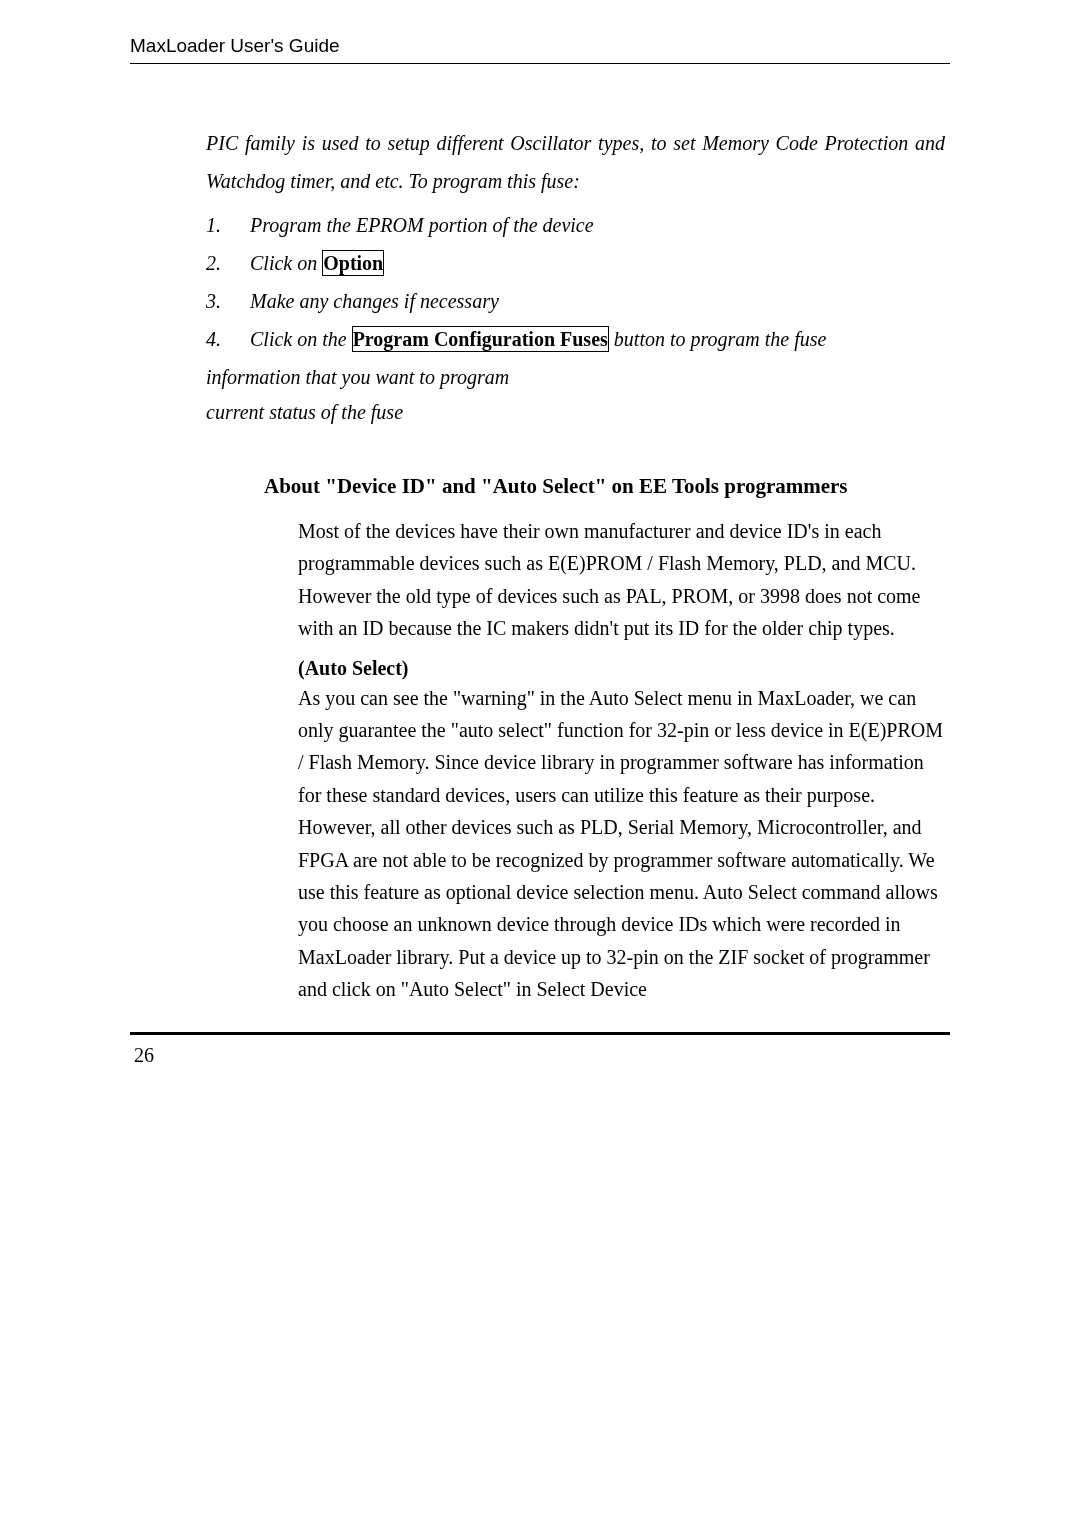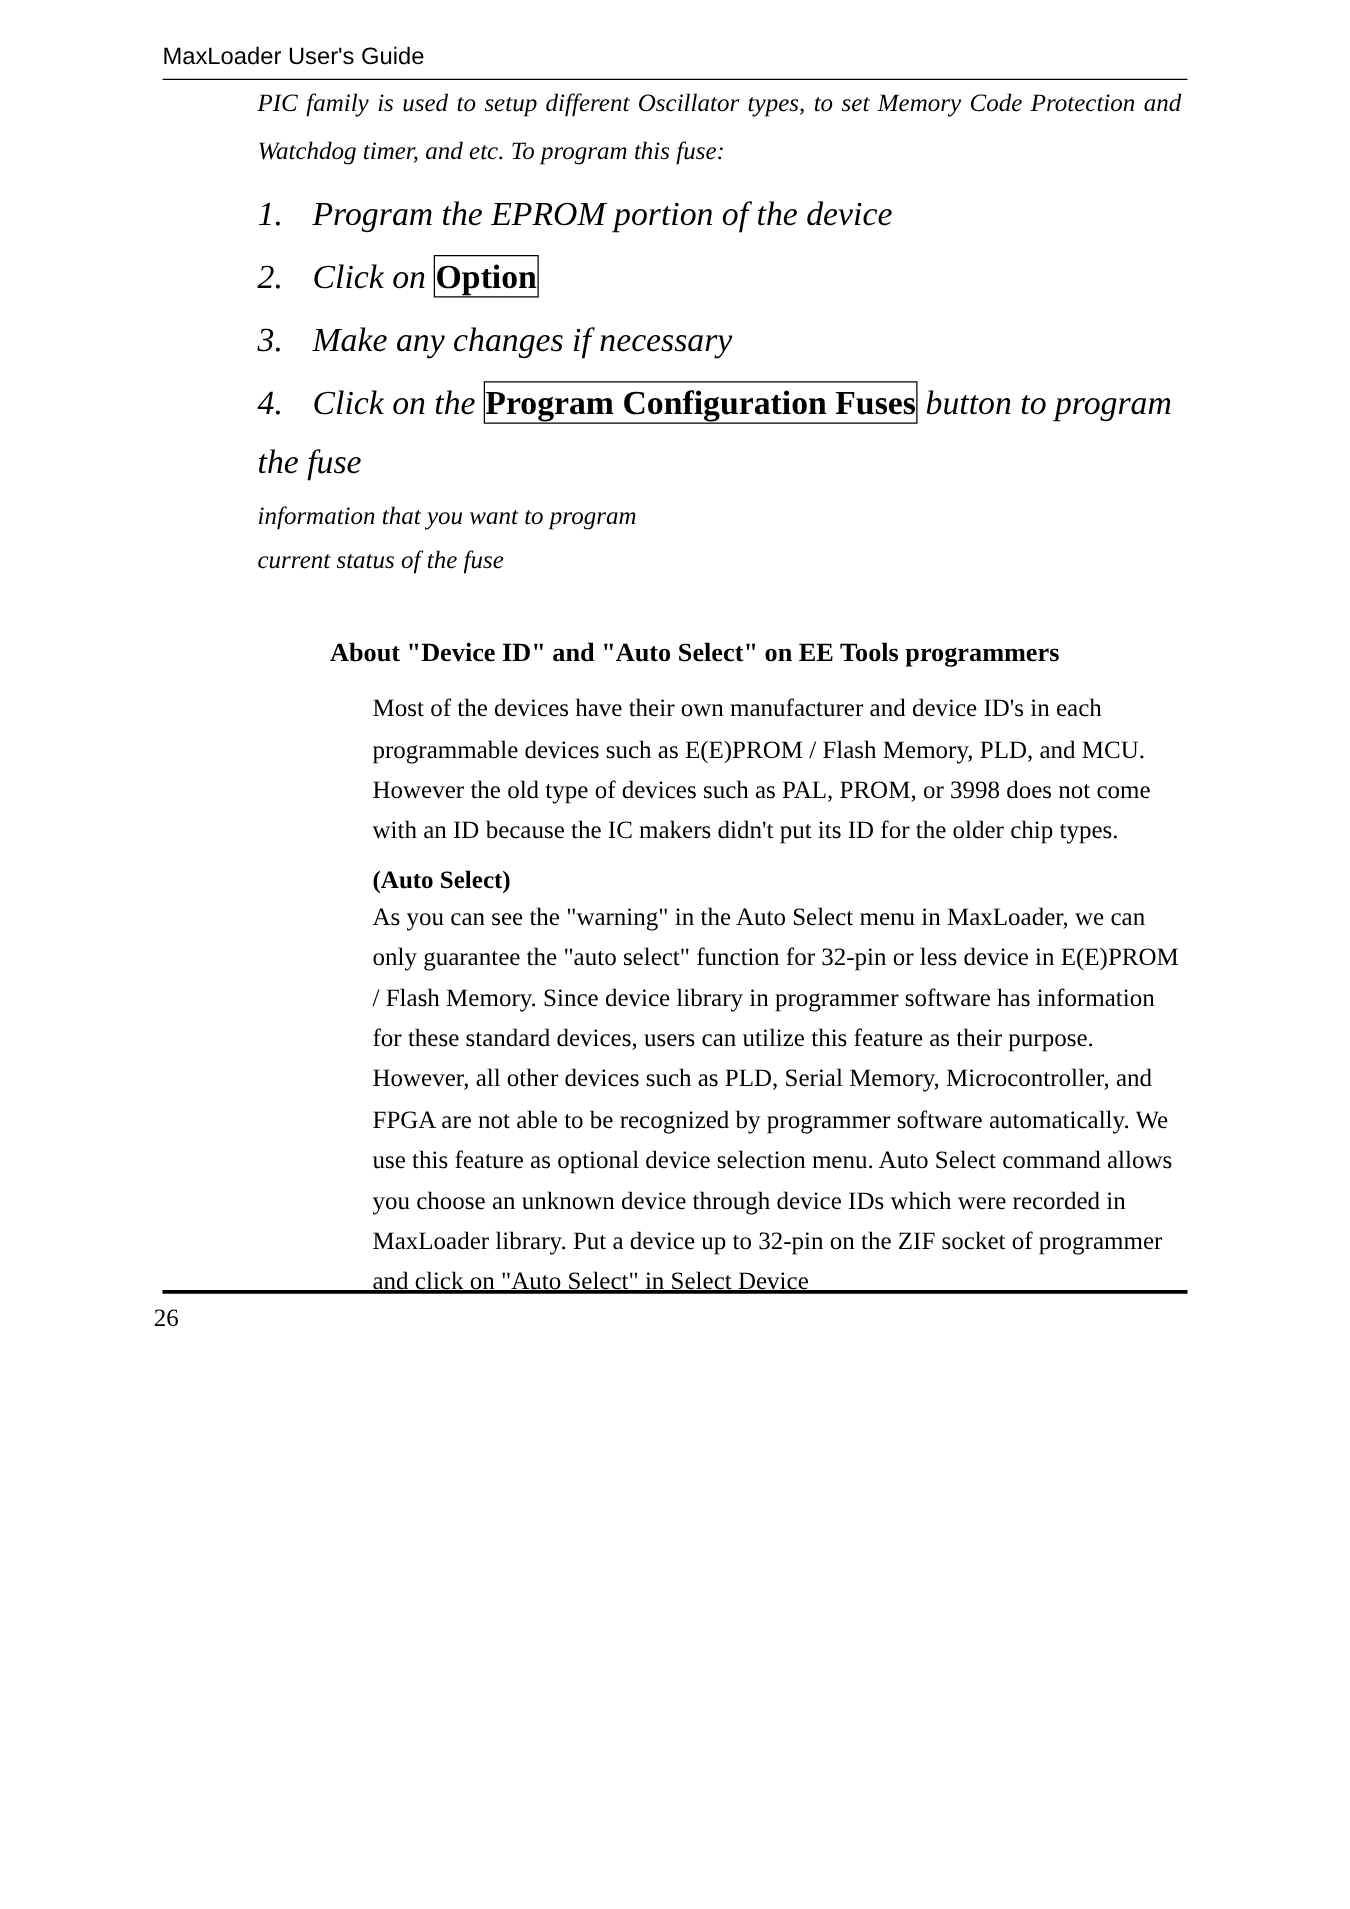--- a/index.html
+++ b/index.html
@@ -14,39 +14,40 @@
       height: 1527px;
       position: relative;
       color: #000000;
     }
     .page-container {
       padding: 35px 130px 0 130px;
     }
     .header-bar {
       border-bottom: 1.5px solid #000;
       padding-bottom: 6px;
+      margin-bottom: 60px;
     }
     .header-text {
       font-family: Arial, Helvetica, sans-serif;
       font-size: 19px;
     }
     .content-block {
       margin-left: 76px;
       margin-right: 5px;
     }
     .italic-para {
       font-style: italic;
       font-size: 20px;
       line-height: 1.9;
       text-align: justify;
       margin-bottom: 8px;
     }
     .list-item {
       font-style: italic;
-      font-size: 27px;
+      font-size: 20px;
       line-height: 1.75;
       margin-bottom: 3px;
     }
     .list-num {
       display: inline-block;
       width: 44px;
     }
     .boxed {
       font-style: normal;
       font-weight: bold;
@@ -80,21 +81,21 @@
     }
     .footer-rule {
       position: absolute;
       left: 130px;
       right: 130px;
       bottom: 492px;
       border-top: 3px solid #000;
     }
     .page-number {
       position: absolute;
-      left: 123px;
+      left: 134px;
       bottom: 460px;
       font-size: 20px;
     }
   </style>
 </head>
 <body>
 
 <div class="page-container">
   <div class="header-bar">
     <span class="header-text">MaxLoader User's Guide</span>

